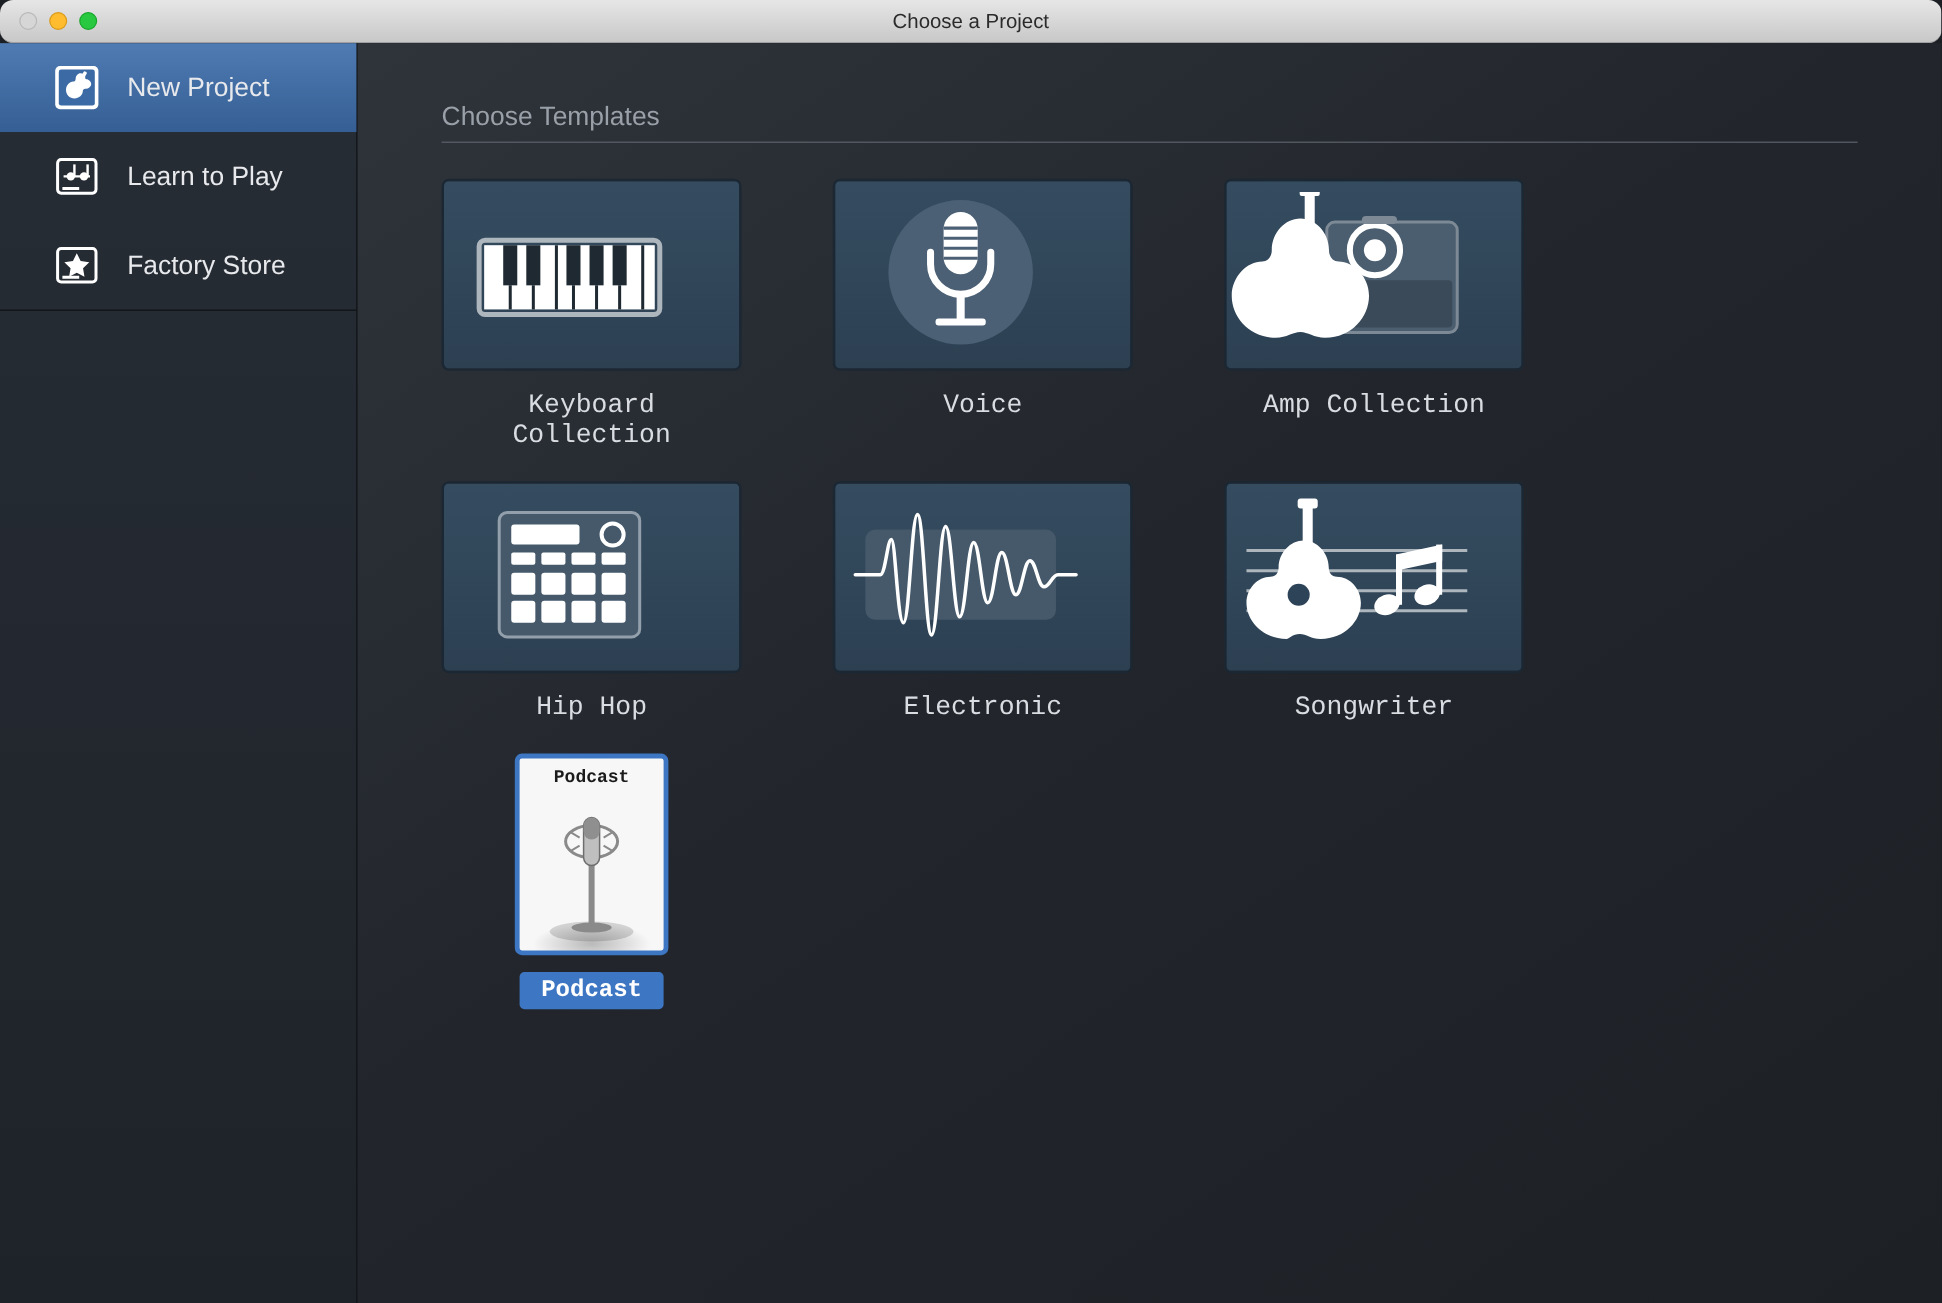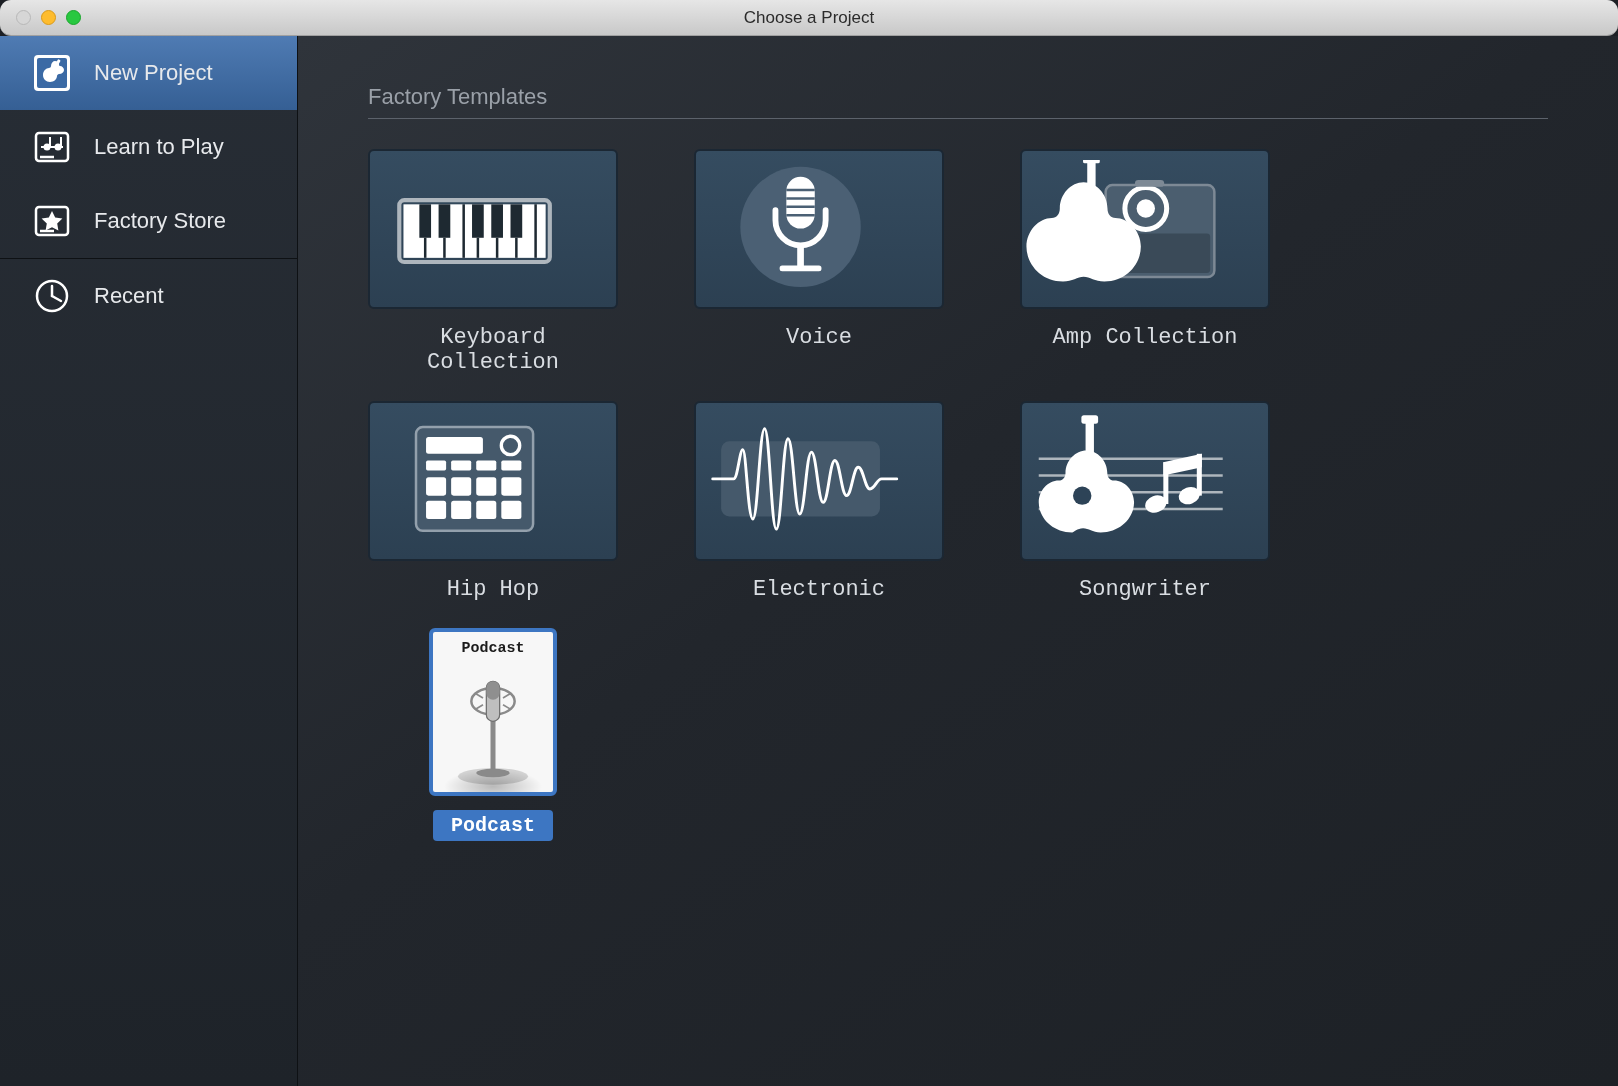--- a/index.html
+++ b/index.html
@@ -63,21 +63,21 @@
     background: linear-gradient(180deg, #272d35 0%, #1e2329 100%);
     border-right: 1px solid #0e1114;
     display: flex;
     flex-direction: column;
   }
   .sidebar-item {
     display: flex;
     align-items: center;
     gap: 22px;
     height: 74px;
-    padding: 0 32px;
+    padding: 0 44px;
     color: var(--text);
     font-size: 22px;
     cursor: pointer;
   }
   .sidebar-item.selected {
     background: linear-gradient(180deg, #4f7bb3 0%, #355f94 100%);
   }
   .sidebar-sep {
     height: 1px;
     background: #0e1114;
@@ -226,37 +226,27 @@
           <rect x="4" y="6" width="32" height="28" rx="3" fill="none" stroke="#ffffff" stroke-width="2.5"></rect>
           <path d="M20 10 l3.2 6.5 7.2 1 -5.2 5 1.2 7.1 -6.4-3.4 -6.4 3.4 1.2-7.1 -5.2-5 7.2-1z" fill="#ffffff"></path>
           <line x1="8" y1="30" x2="22" y2="30" stroke="#ffffff" stroke-width="2.5"></line>
         </svg>
       </span>
       <span>Factory Store</span>
     </div>
 
     <div class="sidebar-sep"></div>
 
-    <div class="sidebar-item">
-      <span class="sidebar-icon">
-        <svg viewBox="0 0 40 40">
-          <circle cx="20" cy="20" r="15" fill="none" stroke="#ffffff" stroke-width="2.5"></circle>
-          <line x1="20" y1="20" x2="20" y2="10" stroke="#ffffff" stroke-width="2.5" stroke-linecap="round"></line>
-          <line x1="20" y1="20" x2="29" y2="25" stroke="#ffffff" stroke-width="2.5" stroke-linecap="round"></line>
-        </svg>
-      </span>
-      <span>Recent</span>
-    </div>
 
   </div>
 
   <div class="main">
 
 
-    <div class="section-title">Factory Templates</div>
+    <div class="section-title">Choose Templates</div>
 
     <div class="grid">
 
       <div class="card">
         <div class="tile">
           <span>
             <svg viewBox="0 0 250 160">
               <rect x="35" y="48" width="180" height="74" rx="6" fill="none" stroke="#aeb6bd" stroke-width="5"></rect>
               <rect x="40" y="53" width="170" height="64" fill="#ffffff"></rect>
 

